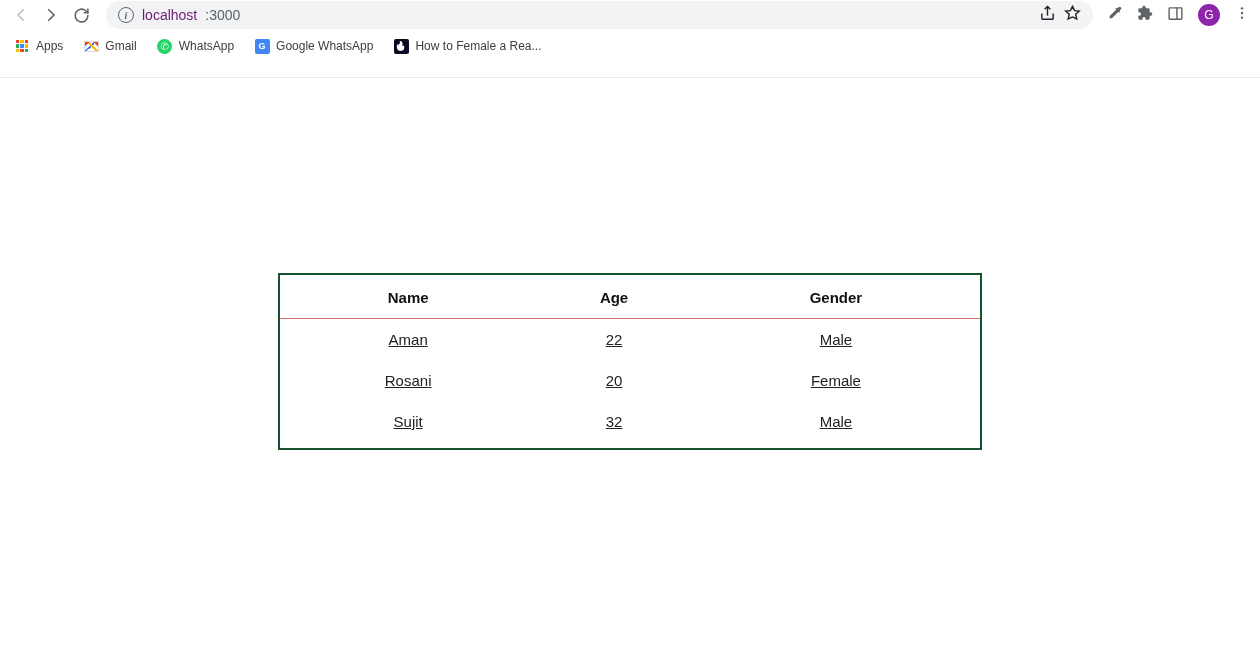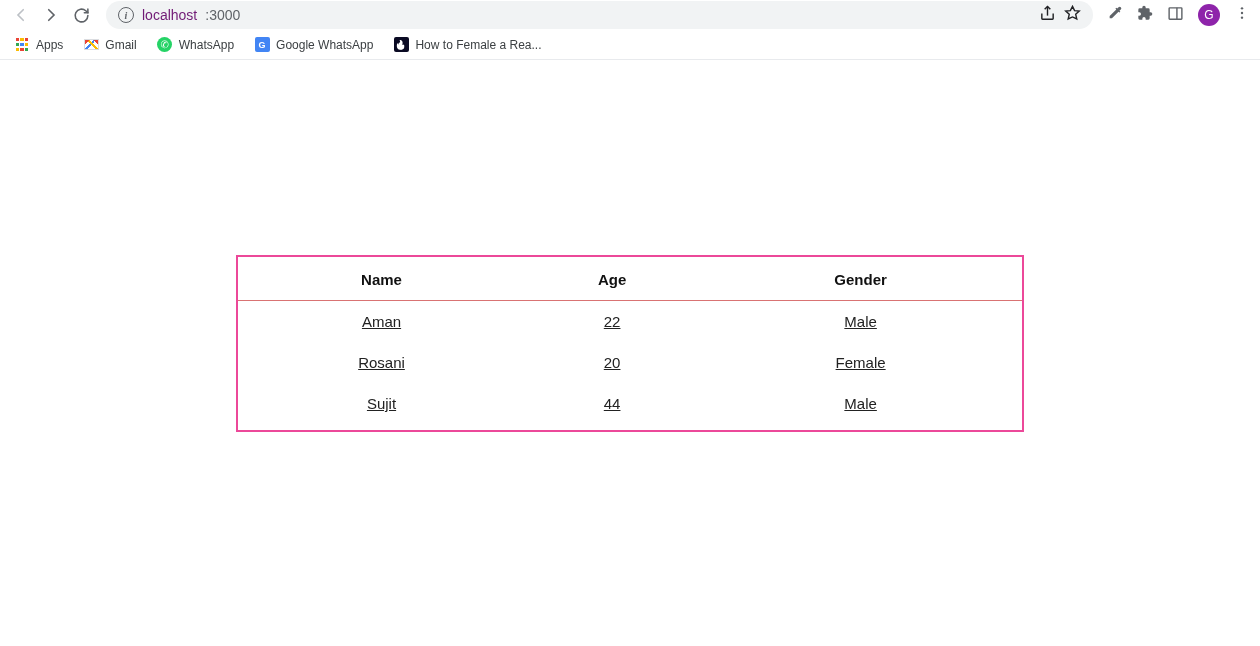--- a/index.html
+++ b/index.html
@@ -62,24 +62,24 @@
     .avatar {
       width: 22px; height: 22px;
       border-radius: 50%;
       background: #8e24aa;
       color: #fff;
       font-size: 12px;
       font-weight: 500;
       display: flex; align-items: center; justify-content: center;
     }
     .bookmarks-bar {
-      height: 30px;
-      display: flex;
-      align-items: center;
-      padding: 0 14px;
+      height: 48px;
+      display: flex;
+      align-items: flex-start;
+      padding: 8px 14px;
       gap: 20px;
       border-bottom: 1px solid #e8eaed;
     }
     .bookmark {
       display: flex;
       align-items: center;
       gap: 6px;
       font-size: 12px;
       color: #3c4043;
       cursor: pointer;
@@ -122,22 +122,22 @@
     .fcc-icon{width:15px;height:15px;background:#0a0a23;border-radius:2px;position:relative;}
     .fcc-icon::after{content:"🔥";font-size:9px;position:absolute;inset:0;display:flex;align-items:center;justify-content:center;filter:grayscale(1) brightness(3);}
 
     
     .page {
       display: flex;
       justify-content: center;
       padding-top: 195px;
     }
     .table-wrap {
-      border: 2px solid #ec4899;
-      width: 788px;
+      border: 2px solid #14532d;
+      width: 704px;
       padding-bottom: 6px;
     }
     table {
       width: 100%;
       border-collapse: collapse;
       text-align: center;
       font-size: 15px;
     }
     th {
       padding: 14px 0 12px;
@@ -278,19 +278,19 @@
           <td>22</td>
           <td>Male</td>
         </tr>
         <tr>
           <td>Rosani</td>
           <td>20</td>
           <td>Female</td>
         </tr>
         <tr>
           <td>Sujit</td>
-          <td>44</td>
+          <td>32</td>
           <td>Male</td>
         </tr>
       </tbody>
     </table>
   </div>
 </div>
 
 </body></html>

